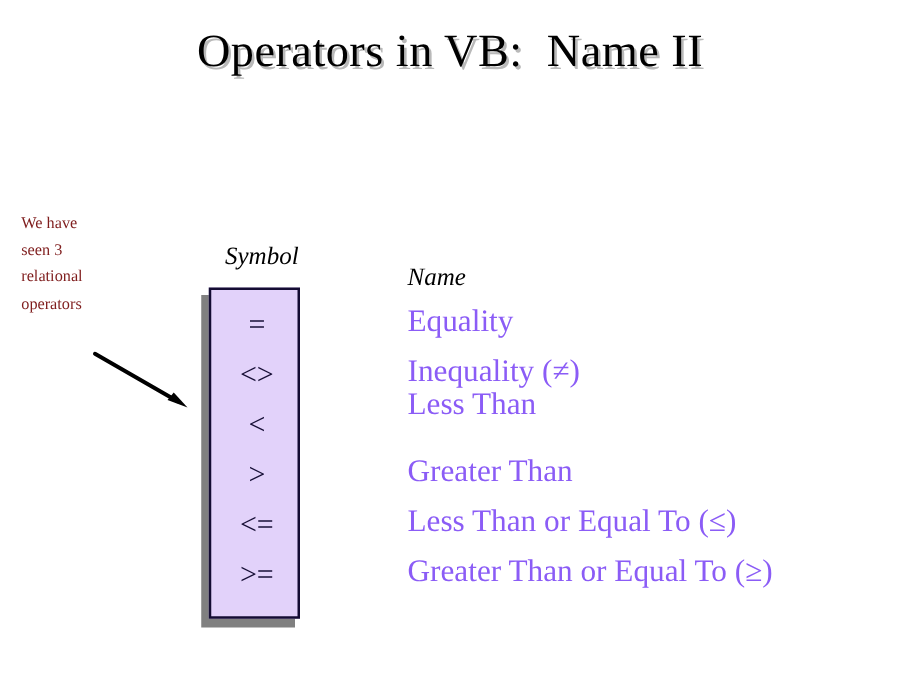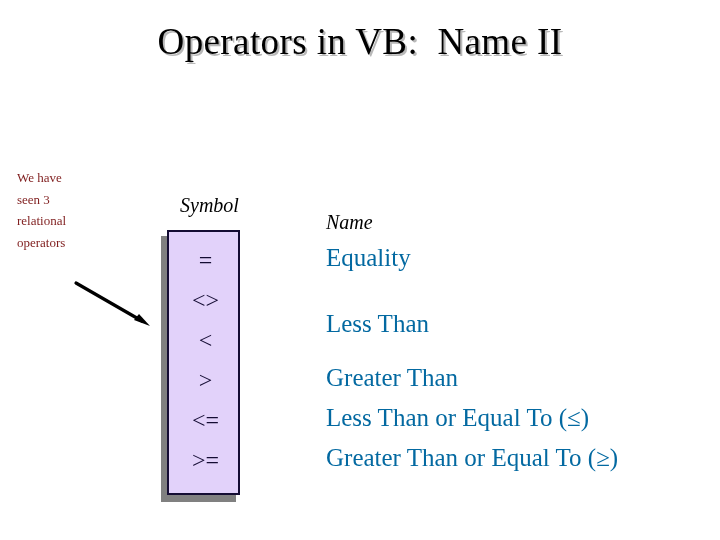--- a/index.html
+++ b/index.html
@@ -96,21 +96,21 @@
     white-space: pre;
   }
 
   
   .name-cell {
     position: absolute;
     left: 326px;
     height: 40px;
     line-height: 40px;
     font-size: 25px;
-    color: #0369a1;
+    color: #8b5cf6;
     white-space: pre;
   }
 </style>
 </head>
 <body>
 
 <div id="slide">
 
   <div id="slide-title">Operators in VB:  Name II</div>
 
@@ -135,18 +135,19 @@
   <div id="symbol-box">
     <div class="symbol-cell" style="top:8px;">=</div>
     <div class="symbol-cell" style="top:48px;">&lt;&gt;</div>
     <div class="symbol-cell" style="top:88px;">&lt;</div>
     <div class="symbol-cell" style="top:128px;">&gt;</div>
     <div class="symbol-cell" style="top:168px;">&lt;=</div>
     <div class="symbol-cell" style="top:208px;">&gt;=</div>
   </div>
 
   <div class="name-cell" style="top:238px;">Equality</div>
+  <div class="name-cell" style="top:278px;">Inequality (≠)</div>
   <div class="name-cell" style="top:304px;">Less Than</div>
   <div class="name-cell" style="top:358px;">Greater Than</div>
   <div class="name-cell" style="top:398px;">Less Than or Equal To (≤)</div>
   <div class="name-cell" style="top:438px;">Greater Than or Equal To (≥)</div>
 
 </div>
 
 </body></html>

